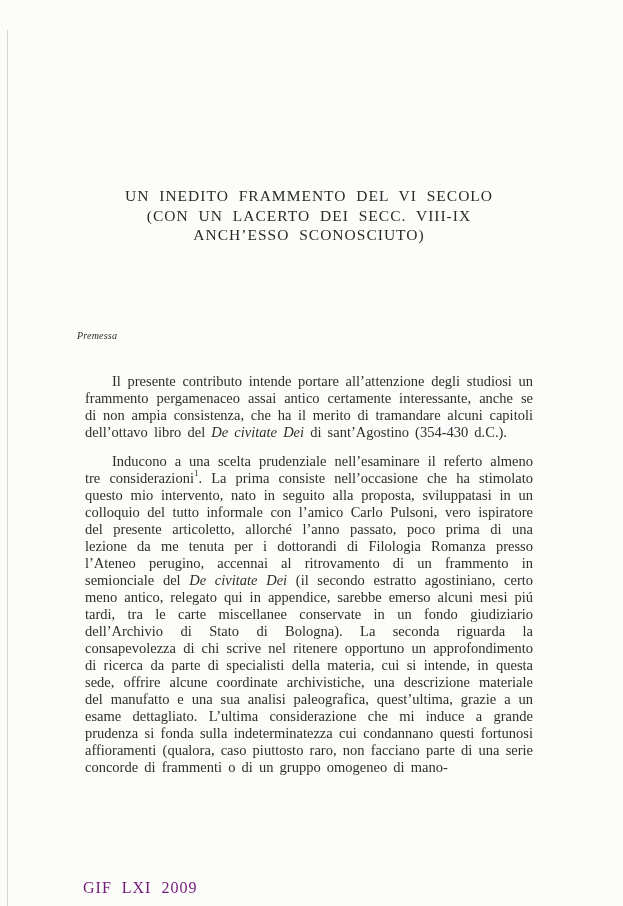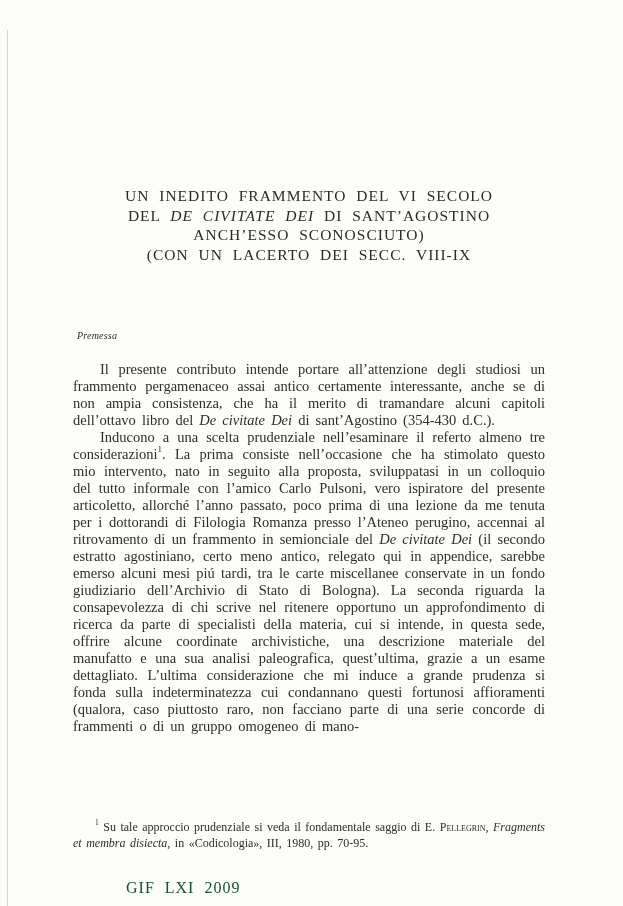--- a/index.html
+++ b/index.html
@@ -65,21 +65,21 @@
     position: absolute;
     top: 361px;
     left: 0;
     width: 472px;
     font-size: 14.5px;
     line-height: 17px;
     text-align: justify;
     word-spacing: 2.5px;
   }
   .body-text p {
-    margin: 0;
+    margin: 12px;
     text-indent: 27px;
   }
   .it { font-style: italic; }
   .sc { font-variant: small-caps; }
   sup {
     font-size: 0.62em;
     line-height: 0;
     position: relative;
     top: -0.15em;
     vertical-align: super;
@@ -96,45 +96,42 @@
     word-spacing: 1.5px;
     margin: 0;
   }
   .journal-footer {
     position: absolute;
     top: 879px;
     left: 10px;
     font-size: 16px;
     letter-spacing: 1px;
     word-spacing: 5px;
-    color: #14532d;
-    margin-left: 43px;
+    color: #701a75;
   }
 </style>
 </head>
 <body>
 
 <div class="page">
   <div class="edge-line"></div>
 
   <div class="content">
 
     <div class="title-block">
       <div><span>UN INEDITO FRAMMENTO DEL VI SECOLO</span></div>
-      <div><span>DEL </span><span class="it">DE CIVITATE DEI</span><span> DI SANT’AGOSTINO</span></div>
+      <div><span>(CON UN LACERTO DEI SECC. VIII-IX</span></div>
       <div><span>ANCH’ESSO SCONOSCIUTO)</span></div>
-      <div><span>(CON UN LACERTO DEI SECC. VIII-IX</span></div>
     </div>
 
 
     <div class="section-heading">Premessa</div>
 
     <div class="body-text">
       <p><span>Il presente contributo intende portare all’attenzione degli studiosi un frammento pergamenaceo assai antico certamente interessante, anche se di non ampia consistenza, che ha il merito di tramandare alcuni capitoli dell’ottavo libro del </span><span class="it">De civitate Dei</span><span> di sant’Agostino (354-430 d.C.).</span></p>
       <p><span>Inducono a una scelta prudenziale nell’esaminare il referto almeno tre considerazioni</span><sup>1</sup><span>. La prima consiste nell’occasione che ha stimolato questo mio intervento, nato in seguito alla proposta, sviluppatasi in un colloquio del tutto informale con l’amico Carlo Pulsoni, vero ispiratore del presente articoletto, allorché l’anno passato, poco prima di una lezione da me tenuta per i dottorandi di Filologia Romanza presso l’Ateneo perugino, accennai al ritrovamento di un frammento in semionciale del </span><span class="it">De civitate Dei</span><span> (il secondo estratto agostiniano, certo meno antico, relegato qui in appendice, sarebbe emerso alcuni mesi piú tardi, tra le carte miscellanee conservate in un fondo giudiziario dell’Archivio di Stato di Bologna). La seconda riguarda la consapevolezza di chi scrive nel ritenere opportuno un approfondimento di ricerca da parte di specialisti della materia, cui si intende, in questa sede, offrire alcune coordinate archivistiche, una descrizione materiale del manufatto e una sua analisi paleografica, quest’ultima, grazie a un esame dettagliato. L’ultima considerazione che mi induce a grande prudenza si fonda sulla indeterminatezza cui condannano questi fortunosi affioramenti (qualora, caso piuttosto raro, non facciano parte di una serie concorde di frammenti o di un gruppo omogeneo di mano-</span></p>
     </div>
 
-    <p class="footnote"><sup>1</sup><span> Su tale approccio prudenziale si veda il fondamentale saggio di E. </span><span class="sc">Pellegrin</span><span>, </span><span class="it">Fragments et membra disiecta</span><span>, in «Codicologia», III, 1980, pp. 70-95.</span></p>
 
     <div class="journal-footer">GIF LXI 2009</div>
 
   </div>
 </div>
 
 </body></html>

